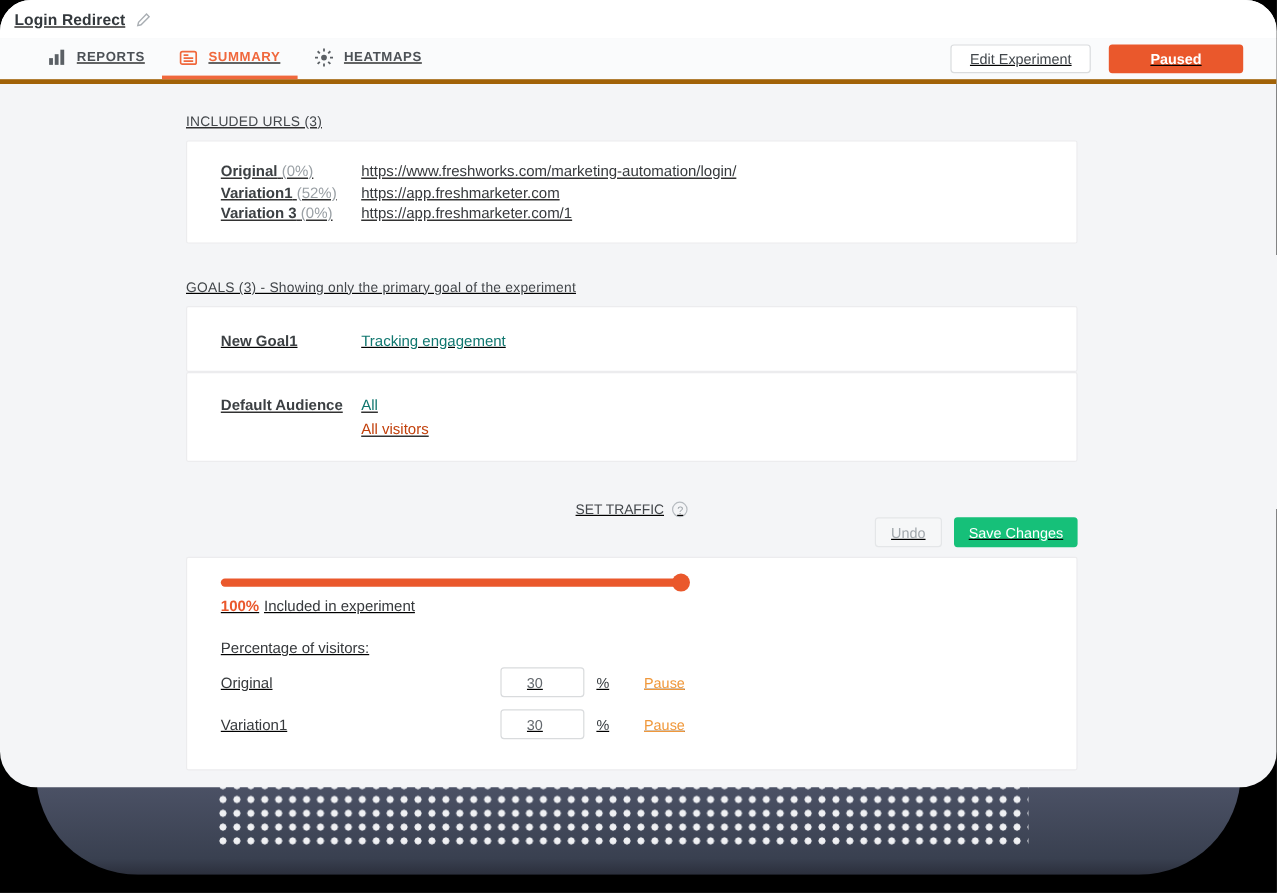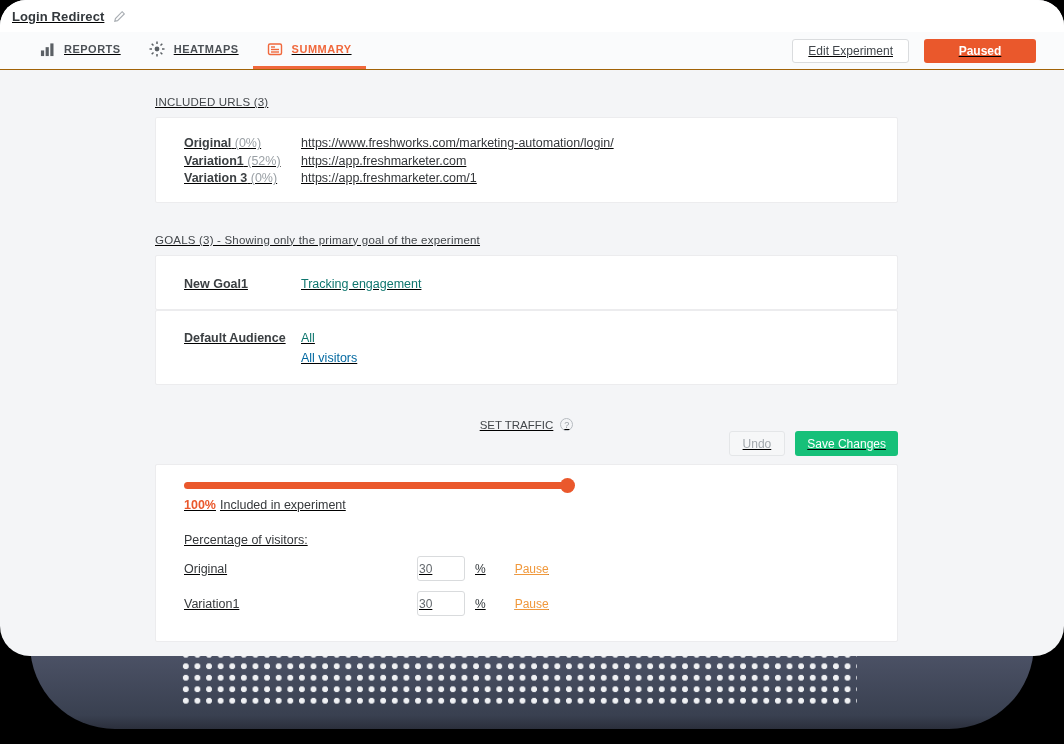--- a/index.html
+++ b/index.html
@@ -18,21 +18,21 @@
           background-size:11.62px 11.5px; opacity:.95; }
 
   
   .app { position:absolute; left:0; top:0; width:1064px; height:656px;
          background:#f4f5f7; border-radius:26px 26px 30px 30px; overflow:hidden;text-decoration:underline; }
 
   .titlebar { height:32px; background:#fff; display:flex; align-items:center; padding-left:12px; }
   .title { font-size:13px; font-weight:bold; color:#33383c; letter-spacing:.1px; }
   .pencil { margin-left:9px; display:inline-flex; cursor:pointer; }
 
-  .tabbar { height:38px; background:#fafbfc; border-bottom:1px solid #a16207;
+  .tabbar { height:38px; background:#fafbfc; border-bottom:4px solid #a16207;
             display:flex; align-items:stretch; padding:0 28px 0 26px; }
   .tabs { display:flex; align-items:stretch; }
   .tab { display:flex; align-items:center; gap:9px; padding:0 14px; cursor:pointer;
          font-size:11px; font-weight:bold; letter-spacing:.5px; color:#4c5156;
          border-bottom:3px solid transparent; }
   .tab.active { color:#f0683c; border-bottom-color:#f0683c; }
   .tab svg { display:block; }
   .tab-actions { margin-left:auto; display:flex; align-items:center; gap:15px; }
   .btn-outline { height:24px; padding:0 15px; font-size:12px; color:#41464b; background:#fff;
                  border:1px solid #dadcde; border-radius:3px; cursor:pointer;
@@ -53,43 +53,43 @@
   .u-label { width:117px; color:#43484c; }
   .u-name { font-weight:bold; color:#3c4043; }
   .u-pct { color:#9aa0a5; }
   .u-value { flex:1; color:#36393c; }
 
   .card-goals { padding:20px 20px 16px 28px; }
   .card-target { padding:19px 20px 17px 28px; }
   .g-row { display:flex; font-size:12.5px; line-height:17.5px; }
   .g-name { width:117px; color:#3c4043; font-weight:bold; }
   .g-value { color:#0f766e; }
-  .t-sub { color:#0369a1; margin-top:2px; }
+  .t-sub { color:#c2410c; margin-top:2px; }
 
   .traffic-head { display:flex; align-items:center; margin-bottom:8px;flex-direction:column; }
   .traffic-title { display:flex; align-items:center; gap:7px; font-size:11.5px; color:#43474b; }
   .help { width:13px; height:13px; border:1px solid #b6bbc0; border-radius:50%; color:#9aa0a6;
           font-size:9px; display:inline-flex; align-items:center; justify-content:center; cursor:pointer; }
   .traffic-buttons { margin-left:auto; display:flex; gap:10px; }
   .btn-undo { height:25px; padding:0 13px; font-size:12px; color:#a2a8ad; background:#f6f7f8;
               border:1px solid #e4e6e8; border-radius:3px; cursor:pointer; font-family:inherit; }
   .btn-save { height:25px; padding:0 12px; font-size:12px; color:#fff; background:#16c079;
               border:none; border-radius:3px; cursor:pointer; font-family:inherit; }
 
   .card-traffic { padding:17px 20px 24px 28px; }
   .slider { position:relative; width:387px; height:7px; background:#ea582c; border-radius:4px; cursor:pointer; }
   .knob { position:absolute; right:-4px; top:-4px; width:15px; height:15px; background:#ea582c;
           border-radius:50%; cursor:grab; }
   .slider-caption { margin-top:9px; font-size:12.5px; color:#36393c; }
   .slider-caption .pct { color:#ea582c; font-weight:bold; margin-right:4px; }
   .visitors-label { margin-top:21px; font-size:12.5px; color:#36393c; }
   .t-row { margin-top:8px; display:flex; align-items:center; height:27px; }
   .t-label { width:233px; font-size:12.5px; color:#36393c; }
-  .pct-input { width:48px; height:25px; border:1px solid #d9dbdd; border-radius:3px;
-               font-size:12px; color:#63686d; padding-left:1px; font-family:inherit; }
+  .pct-input { width:70px; height:25px; border:1px solid #d9dbdd; border-radius:3px;
+               font-size:12px; color:#63686d; padding-left:21px; font-family:inherit; }
   .pct-sign { margin-left:10px; font-size:12px; color:#33383c; }
   .pause-link { margin-left:29px; font-size:12px; color:#f0983b; text-decoration:underline; cursor:pointer; }
 </style>
 </head>
 <body>
 
 <div class="stage">
   <div class="slate"></div>
   <div class="dots"></div>
 
@@ -108,48 +108,48 @@
       <div class="tabs">
         <div class="tab">
           <span>
             <svg width="15" height="15" viewBox="0 0 16 16" fill="#5b6065">
                 <rect x="1" y="9" width="3.4" height="6"></rect>
                 <rect x="6" y="5.5" width="3.4" height="9.5"></rect>
                 <rect x="11" y="1.5" width="3.4" height="13.5"></rect>
               </svg>
           </span>
           <span>REPORTS</span>
+        </div>
+        <div class="tab active">
+          <span>
+            <svg width="16" height="16" viewBox="0 0 16 16" fill="none" stroke="#f0683c" stroke-width="1.4">
+                <rect x="1.5" y="3" width="13" height="10.5" rx="1.5"></rect>
+                <line x1="4" y1="6" x2="8" y2="6"></line>
+                <line x1="4" y1="8.5" x2="12" y2="8.5"></line>
+                <line x1="4" y1="11" x2="12" y2="11"></line>
+              </svg>
+          </span>
+          <span>SUMMARY</span>
         </div>
         <div class="tab">
           <span>
             <svg width="16" height="16" viewBox="0 0 16 16" stroke="#5b6065" stroke-width="1.5" fill="#5b6065">
                 <circle cx="8" cy="8" r="2.4" stroke="none"></circle>
                 <line x1="8" y1="0.5" x2="8" y2="3"></line>
                 <line x1="8" y1="13" x2="8" y2="15.5"></line>
                 <line x1="0.5" y1="8" x2="3" y2="8"></line>
                 <line x1="13" y1="8" x2="15.5" y2="8"></line>
                 <line x1="2.7" y1="2.7" x2="4.5" y2="4.5"></line>
                 <line x1="11.5" y1="11.5" x2="13.3" y2="13.3"></line>
                 <line x1="13.3" y1="2.7" x2="11.5" y2="4.5"></line>
                 <line x1="4.5" y1="11.5" x2="2.7" y2="13.3"></line>
               </svg>
           </span>
           <span>HEATMAPS</span>
         </div>
-        <div class="tab active">
-          <span>
-            <svg width="16" height="16" viewBox="0 0 16 16" fill="none" stroke="#f0683c" stroke-width="1.4">
-                <rect x="1.5" y="3" width="13" height="10.5" rx="1.5"></rect>
-                <line x1="4" y1="6" x2="8" y2="6"></line>
-                <line x1="4" y1="8.5" x2="12" y2="8.5"></line>
-                <line x1="4" y1="11" x2="12" y2="11"></line>
-              </svg>
-          </span>
-          <span>SUMMARY</span>
-        </div>
       </div>
       <div class="tab-actions">
         <button class="btn-outline">Edit Experiment</button>
         <button class="btn-status">Paused</button>
       </div>
     </div>
 
     <div class="main">
 
       <div class="section-header sh-1">INCLUDED URLS (3)</div>

